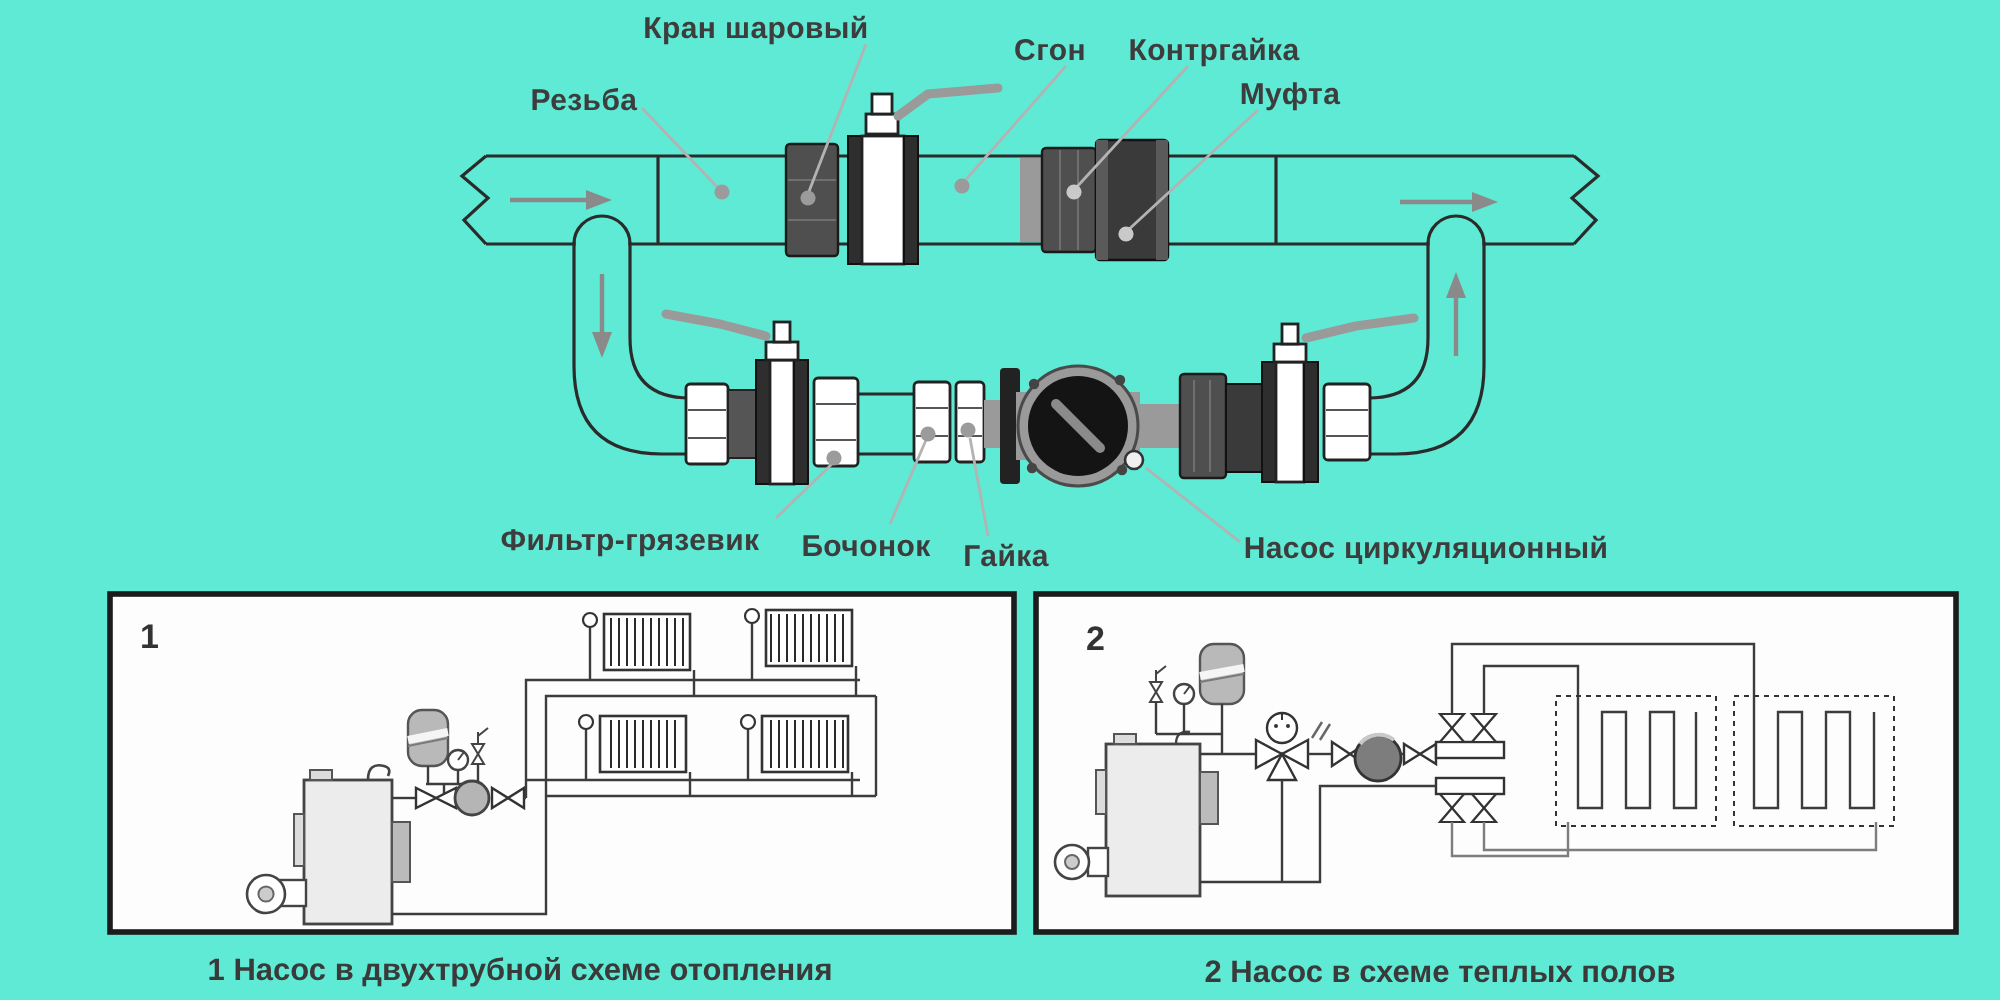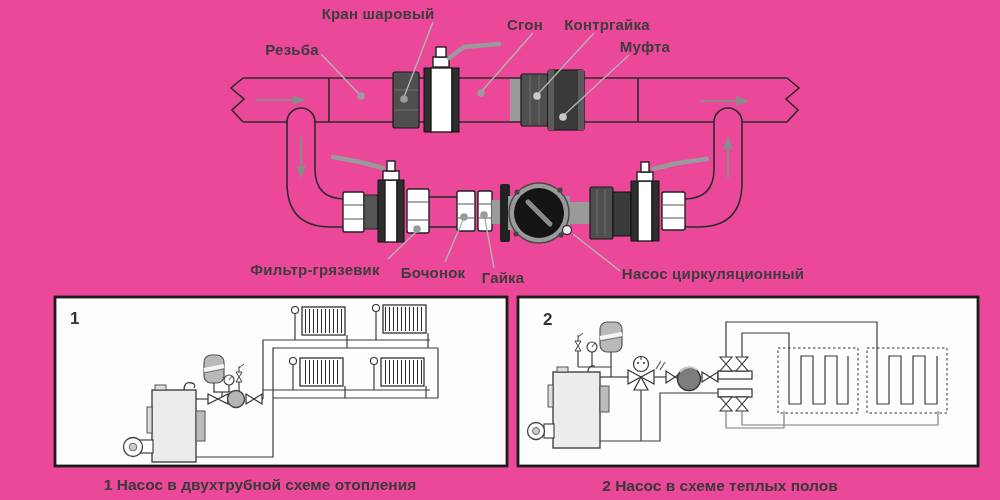--- a/index.html
+++ b/index.html
@@ -1,16 +1,16 @@
 <!DOCTYPE html>
 <html><head>
 <meta charset="utf-8">
 <style>
   html,body{margin:0;padding:0;background:#ffffff;}
-  .canvas{position:relative;width:1000px;height:500px;background:#ec4899;overflow:hidden;
+  .canvas{position:relative;width:1000px;height:500px;background:#5eead4;overflow:hidden;
           font-family:"Liberation Sans","DejaVu Sans",sans-serif;}
   svg{display:block;}
   text{font-family:"Liberation Sans","DejaVu Sans",sans-serif;font-weight:bold;fill:#3d3d3d;}
   .lbl{font-size:15px;letter-spacing:.2px;}
   .cap{font-size:15.5px;fill:#3a3a3a;}
   .num{font-size:17px;fill:#333;}
   .leader{stroke:#b3b3b3;stroke-width:1.4;fill:none;}
   .dot{fill:#9b9b9b;}
   .dotlight{fill:#c9c9c9;}
   .pipe{stroke:#2b2b2b;stroke-width:1.6;fill:none;}

